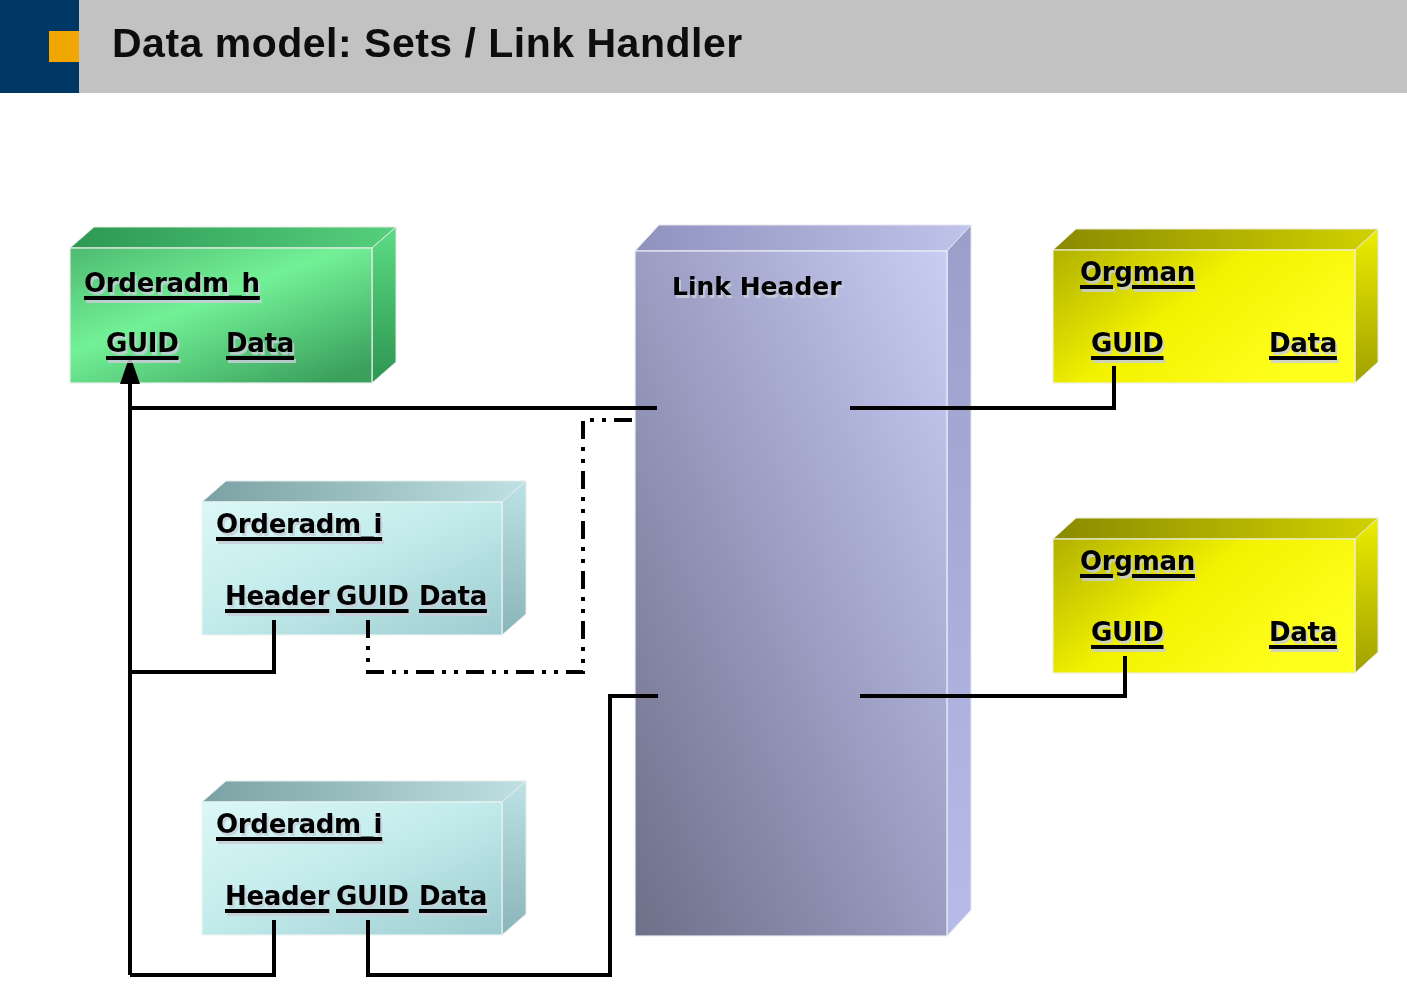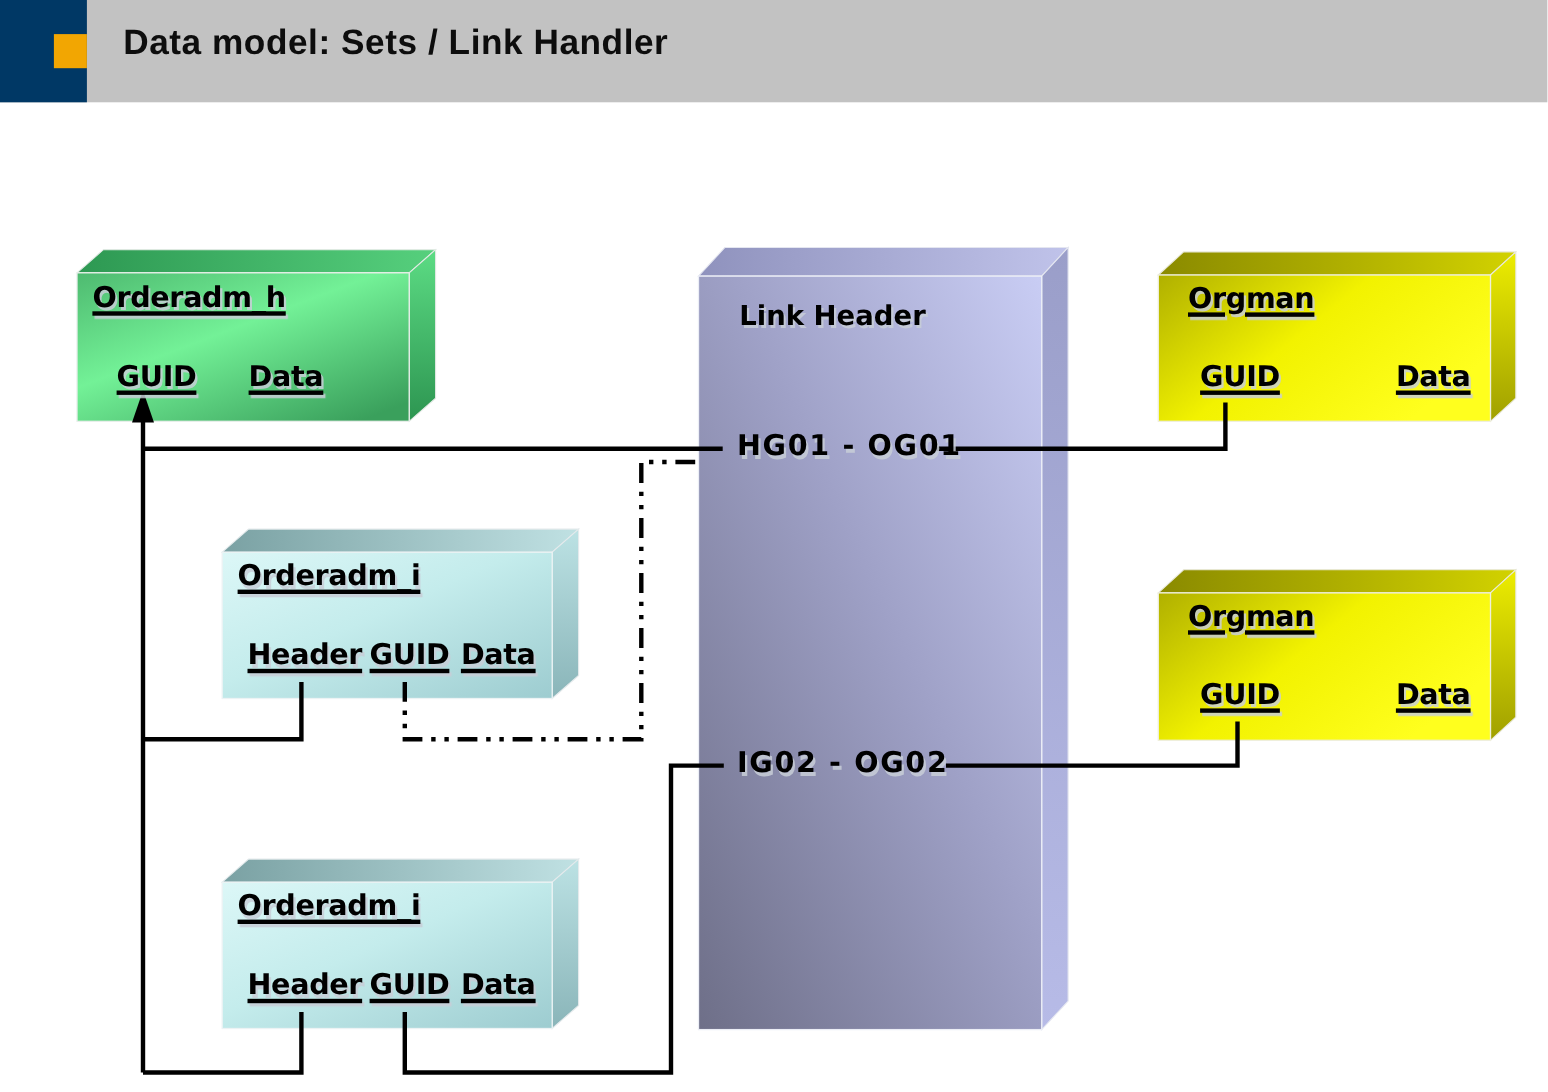--- a/index.html
+++ b/index.html
@@ -7,21 +7,21 @@
     position:relative;width:1407px;height:993px;background:#ffffff;
     font-family:"DejaVu Sans",sans-serif;overflow:hidden;
   }
   
   .hdr{position:absolute;left:0;top:0;width:1407px;height:93px;background:#c2c2c2;}
   .hdr-navy{position:absolute;left:0;top:0;width:79px;height:93px;background:#003865;}
   .hdr-orange{position:absolute;left:49px;top:31px;width:30px;height:31px;background:#f2a602;}
   .title{
     position:absolute;left:112px;top:20px;margin:0;
     font-family:"Liberation Sans","DejaVu Sans",sans-serif;
-    font-weight:900;font-size:32px;letter-spacing:.5px;color:#0d0d0d;white-space:nowrap;
+    font-weight:900;font-size:41px;letter-spacing:.5px;color:#0d0d0d;white-space:nowrap;
   }
   
   svg.diagram{position:absolute;left:0;top:0;}
   .lbl{
     position:absolute;font-weight:bold;font-size:26px;color:#000;
     white-space:nowrap;letter-spacing:-.3px;
     text-shadow:2px 3px 0 rgba(200,206,215,.85);
   }
   .u{text-decoration:underline;text-decoration-thickness:3.5px;text-underline-offset:4px;}
   .small{font-size:25px;letter-spacing:0;}
@@ -140,37 +140,35 @@
       <path d="M850,408 L1114,408 L1114,366"></path>
       <path d="M274,620 L274,672 L130,672"></path>
       <path d="M368,620 L368,672 L583,672 L583,420 L634,420" stroke-dasharray="18 8 4 8 4 8"></path>
       <path d="M274,920 L274,975 L130,975"></path>
       <path d="M368,920 L368,975 L610,975 L610,696 L658,696"></path>
       <path d="M860,696 L1125,696 L1125,656"></path>
     </g>
     <polygon points="130,355 120,384 140,384" fill="#000000"></polygon>
   </svg>
 
-  <div class="lbl u" style="left:84px;top:256px">Orderadm_h</div>
+  <div class="lbl u" style="left:84px;top:268px">Orderadm_h</div>
   <div class="lbl u" style="left:106px;top:328px">GUID</div>
   <div class="lbl u" style="left:226px;top:328px">Data</div>
 
   <div class="lbl u" style="left:216px;top:509px">Orderadm_i</div>
   <div class="lbl u" style="left:225px;top:581px">Header</div>
   <div class="lbl u" style="left:336px;top:581px">GUID</div>
   <div class="lbl u" style="left:419px;top:581px">Data</div>
 
   <div class="lbl u" style="left:216px;top:809px">Orderadm_i</div>
   <div class="lbl u" style="left:225px;top:881px">Header</div>
   <div class="lbl u" style="left:336px;top:881px">GUID</div>
   <div class="lbl u" style="left:419px;top:881px">Data</div>
 
   <div class="lbl small" style="left:672px;top:272px">Link Header</div>
-  <div class="lbl code" style="left:670px;top:391px">HG01 - OG01</div>
-  <div class="lbl code" style="left:670px;top:679px">IG02 - OG02</div>
 
   <div class="lbl u" style="left:1080px;top:257px">Orgman</div>
   <div class="lbl u" style="left:1091px;top:328px">GUID</div>
   <div class="lbl u" style="left:1269px;top:328px">Data</div>
 
   <div class="lbl u" style="left:1080px;top:546px">Orgman</div>
   <div class="lbl u" style="left:1091px;top:617px">GUID</div>
   <div class="lbl u" style="left:1269px;top:617px">Data</div>
 
 </div>

